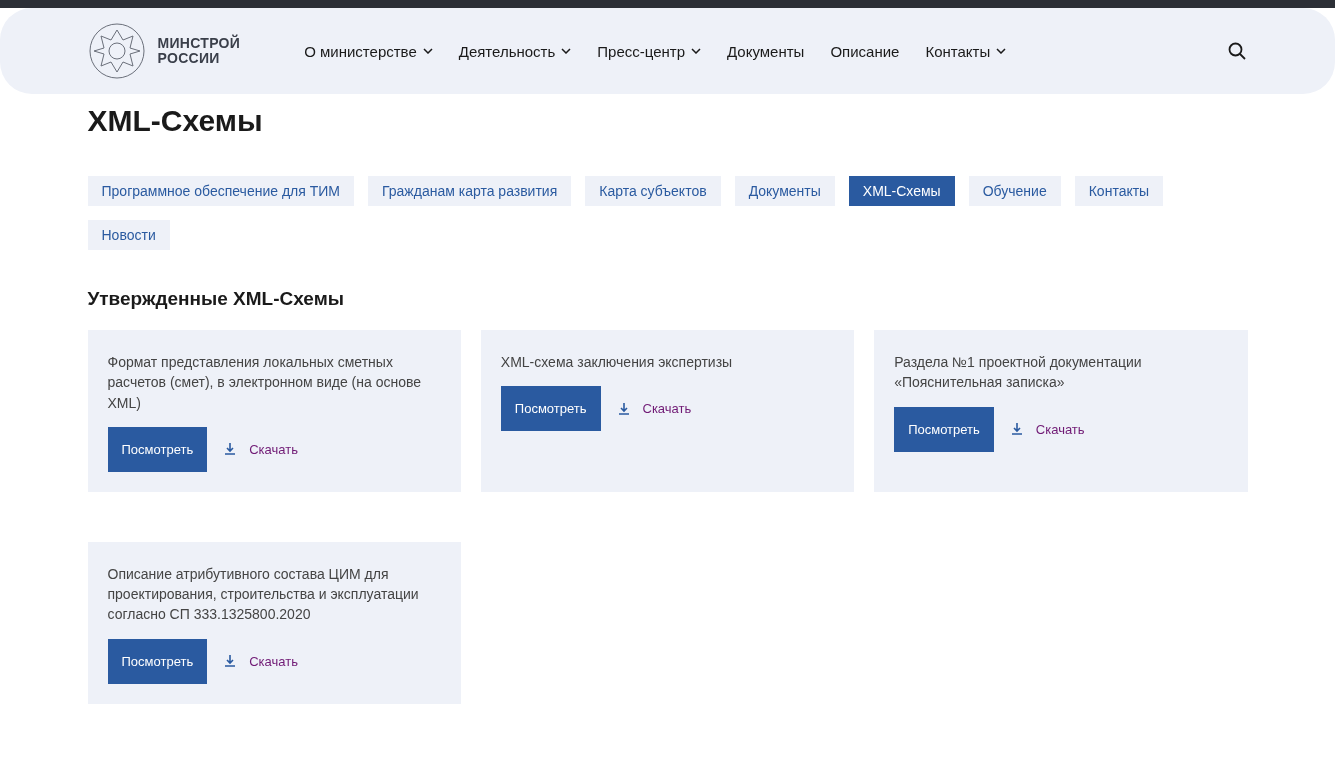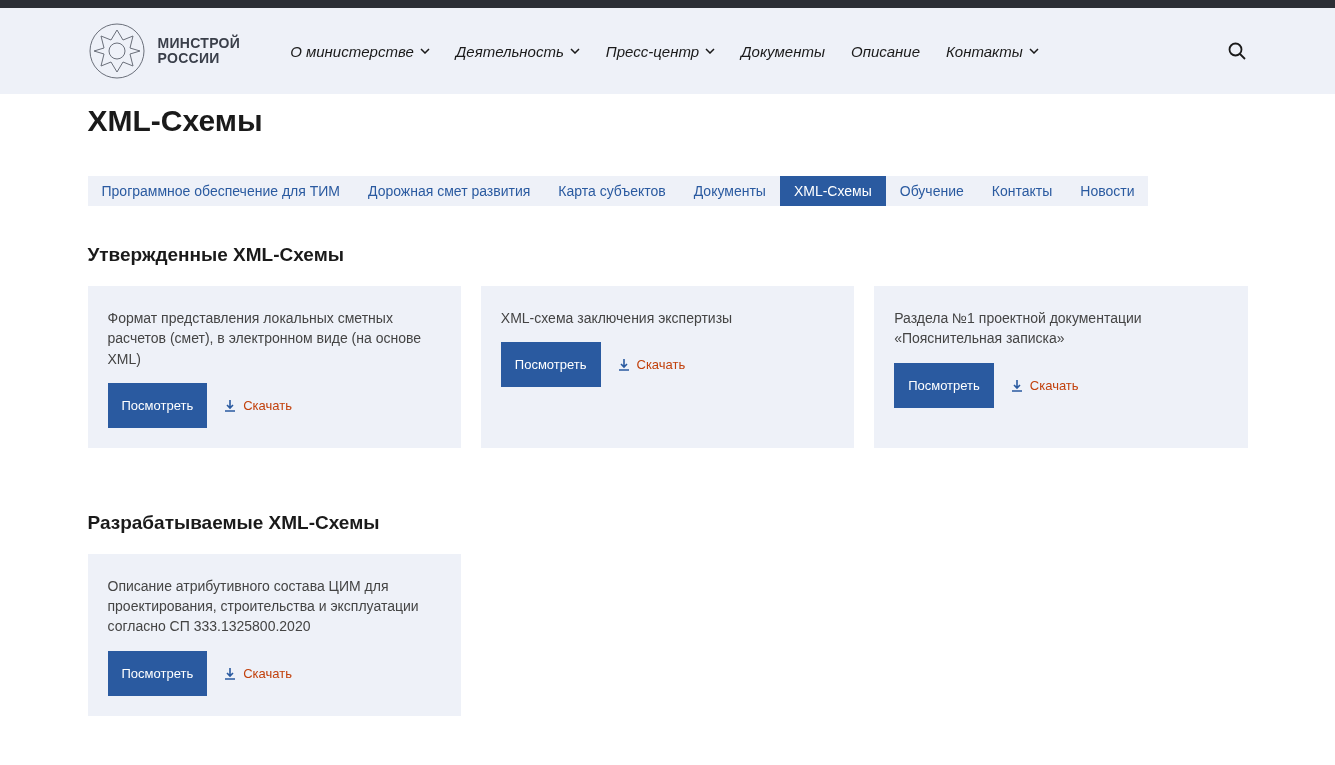--- a/index.html
+++ b/index.html
@@ -1,39 +1,39 @@
 <!DOCTYPE html>
 <html><head>
 <meta charset="utf-8">
 <style>
 * { margin: 0; padding: 0; box-sizing: border-box; }
 body { font-family: -apple-system, BlinkMacSystemFont, "Segoe UI", Arial, sans-serif; background: #fff; color: #1a1a1a; }
 .topbar { width: 100%; height: 8px; background: #2c2f36; }
-.header { background: #eef1f8; padding: 14px 0; }
+.header { background: #eef1f8; padding: 14px 0; border-radius: 32px; }
 .container { max-width: 1200px; margin: 0 auto; padding: 0 20px; }
 .header-inner { display: flex; align-items: center; gap: 20px; }
 .logo-block { display: flex; align-items: center; gap: 12px; }
 .logo-emblem { width: 58px; height: 58px; }
 .logo-text { font-weight: 700; font-size: 14px; line-height: 1.1; color: #3a3f4a; letter-spacing: 0.3px; }
-.nav { display: flex; gap: 26px; margin-left: 30px; font-style: italic; }
+.nav { display: flex; gap: 26px; margin-left: 44px; }
 .nav-item { display: flex; align-items: center; gap: 6px; cursor: pointer; font-size: 15px; color: #1a1a1a; }
 .chevron { width: 10px; height: 10px; display: inline-flex; align-items: center; justify-content: center; }
 .search-btn { margin-left: auto; cursor: pointer; width: 22px; height: 22px; display: flex; align-items: center; justify-content: center; }
 .breadcrumb { font-size: 12px; color: #666; padding: 18px 0 8px; }
 .page-title { font-size: 30px; font-weight: 700; padding: 10px 0 30px; }
-.tabs { display: flex; gap: 0; flex-wrap: wrap; padding: 8px 0 24px; }
+.tabs { display: flex; gap: 14px; flex-wrap: wrap; padding: 8px 0 24px; }
 .tab { background: #eef1f8; color: #2a5aa0; padding: 7px 14px; font-size: 14px; cursor: pointer; }
 .tab.active { background: #2a5aa0; color: #fff; }
 .section-title { font-size: 19px; font-weight: 700; padding: 14px 0 20px; }
 .cards { display: grid; grid-template-columns: repeat(3, 1fr); gap: 20px; margin-bottom: 50px; border-radius: 12px; }
 .card { background: #eef1f8; padding: 22px 20px 20px; }
 .card-title { font-size: 14px; color: #444; line-height: 1.45; margin-bottom: 14px; min-height: 20px; }
 .card-actions { display: flex; align-items: center; gap: 16px; }
 .btn-view { background: #2a5aa0; color: #fff; border: none; padding: 15px 14px; font-size: 13px; cursor: pointer; }
-.btn-download { display: flex; align-items: flex-end; gap: 6px; color: #c2410c; font-size: 13px; cursor: pointer; }
+.btn-download { display: flex; align-items: center; gap: 12px; color: #701a75; font-size: 13px; cursor: pointer; }
 .dl-icon { width: 14px; height: 14px; }
 svg { display: block; }
 </style>
 </head>
 <body>
 
 <div class="topbar"></div>
 
 <div class="header">
   <div class="container">
@@ -99,21 +99,21 @@
       </div>
     </div>
   </div>
 </div>
 
 <div class="container">
   <h1 class="page-title">XML-Схемы</h1>
 
   <div class="tabs" id="tabs">
       <div class="tab">Программное обеспечение для ТИМ</div>
-      <div class="tab">Дорожная смет развития</div>
+      <div class="tab">Гражданам карта развития</div>
       <div class="tab">Карта субъектов</div>
       <div class="tab">Документы</div>
       <div class="tab active">XML-Схемы</div>
       <div class="tab">Обучение</div>
       <div class="tab">Контакты</div>
       <div class="tab">Новости</div>
     </div>
 
   <h2 class="section-title">Утвержденные XML-Схемы</h2>
   <div class="cards" id="cards1">
@@ -154,21 +154,20 @@
               <svg width="14" height="14" viewBox="0 0 14 14" fill="none" stroke="#2a5aa0" stroke-width="1.6">
                 <path d="M7 1 V9 M4 6 L7 9 L10 6 M2 12 H12"></path>
               </svg>
             </span>
             <span>Скачать</span>
           </div>
         </div>
       </div>
     </div>
 
-  <h2 class="section-title">Разрабатываемые XML-Схемы</h2>
   <div class="cards" id="cards2">
       <div class="card">
         <div class="card-title">Описание атрибутивного состава ЦИМ для проектирования, строительства и эксплуатации согласно СП 333.1325800.2020</div>
         <div class="card-actions">
           <button class="btn-view">Посмотреть</button>
           <div class="btn-download">
             <span class="dl-icon">
               <svg width="14" height="14" viewBox="0 0 14 14" fill="none" stroke="#2a5aa0" stroke-width="1.6">
                 <path d="M7 1 V9 M4 6 L7 9 L10 6 M2 12 H12"></path>
               </svg>

